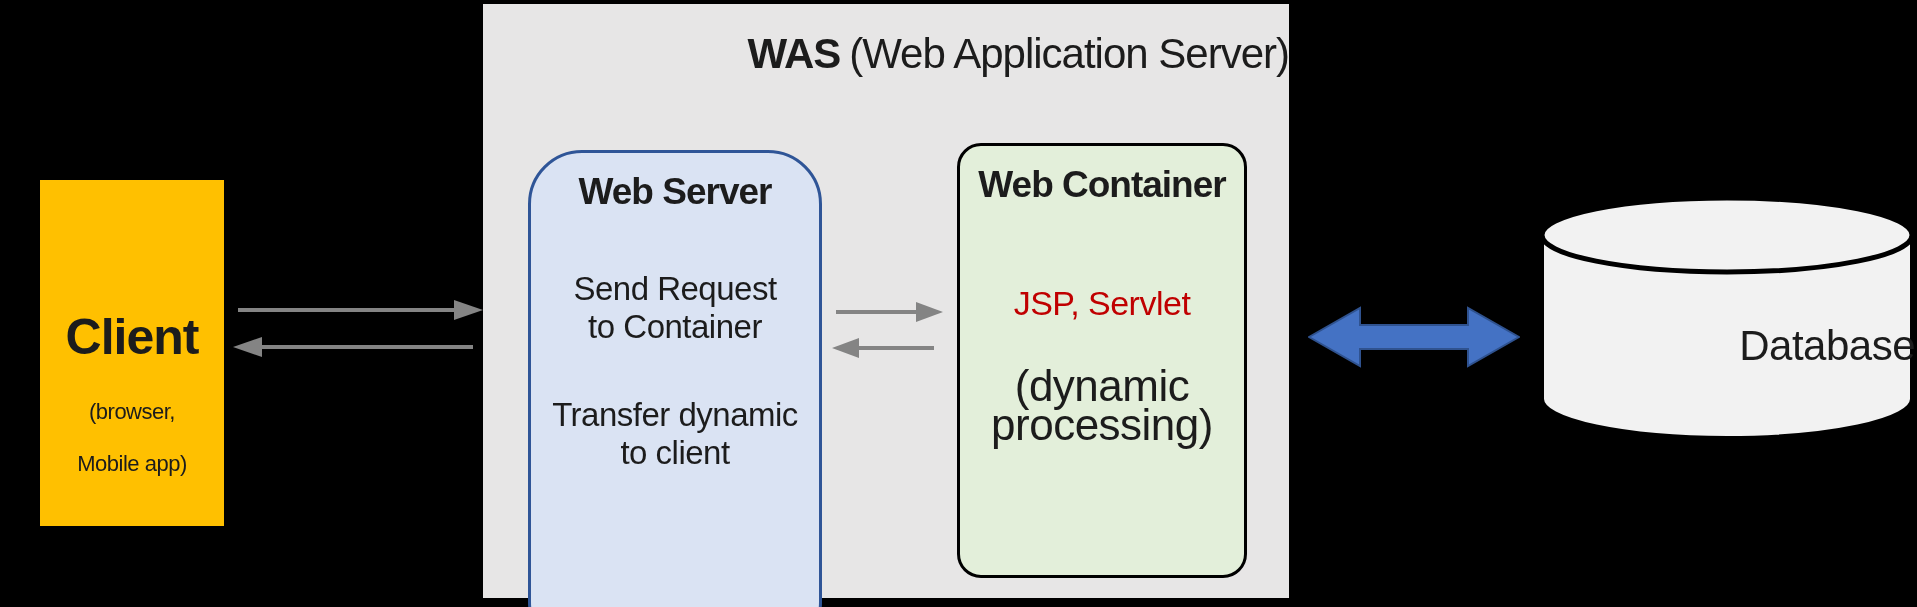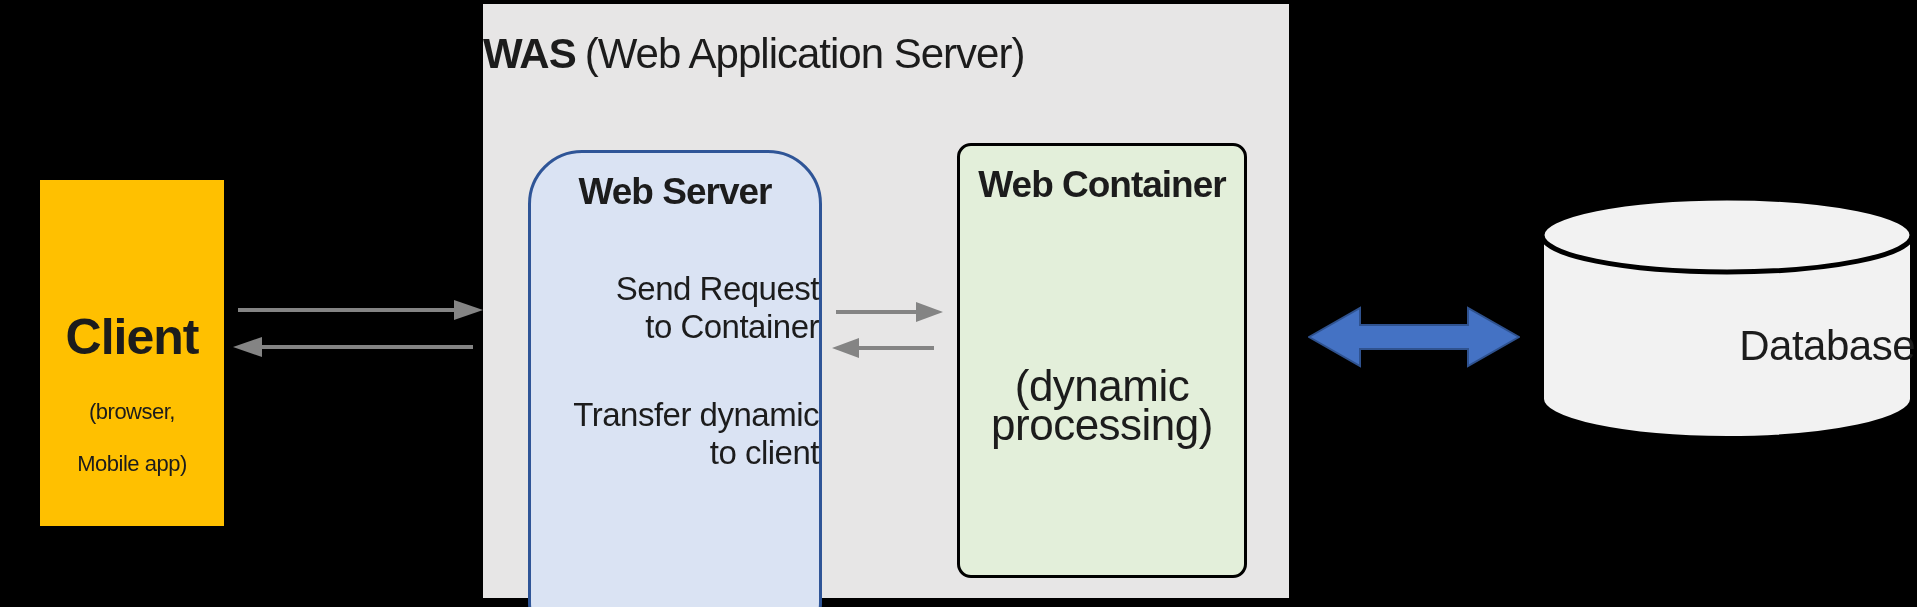--- a/index.html
+++ b/index.html
@@ -15,33 +15,33 @@
   body{font-family:"Liberation Sans","DejaVu Sans",sans-serif;color:var(--text-color);}
   .canvas{position:relative;width:1917px;height:607px;background:var(--canvas-bg);overflow:hidden;}
 
   
   .client-box{position:absolute;left:40px;top:180px;width:184px;height:346px;background:var(--client-bg);}
   .client-title{position:absolute;left:0;right:0;top:128px;text-align:center;font-size:50px;font-weight:700;letter-spacing:-1px;}
   .client-subtitle{position:absolute;left:0;right:0;top:206px;text-align:center;font-size:22px;line-height:52px;white-space:pre-line;letter-spacing:-0.5px;}
 
   
   .was-box{position:absolute;left:483px;top:4px;width:806px;height:594px;background:var(--was-bg);}
-  .was-title{position:absolute;left:0;right:0;top:26px;text-align:left;font-size:42px;letter-spacing:-1px;}
+  .was-title{position:absolute;left:0;right:0;top:26px;text-align:right;font-size:42px;letter-spacing:-1px;}
   .was-title-main{font-weight:700;margin-right:9px;}
   .was-title-sub{font-weight:400;}
 
   
   .web-server-box{position:absolute;left:45px;top:146px;width:294px;height:506px;background:var(--web-server-bg);border:3px solid var(--web-server-border);border-radius:54px;padding-left:44px;}
   .ws-title{position:absolute;left:0;right:0;top:18px;text-align:center;font-size:37px;font-weight:700;letter-spacing:-1px;}
-  .ws-body{position:absolute;left:0;right:0;text-align:right;font-size:33px;line-height:38px;white-space:pre-line;letter-spacing:-0.5px;}
+  .ws-body{position:absolute;left:0;right:0;text-align:center;font-size:33px;line-height:38px;white-space:pre-line;letter-spacing:-0.5px;}
   .ws-body-top{top:117px;}
   .ws-body-bottom{top:243px;}
 
   
-  .web-container-box{position:absolute;left:474px;top:139px;width:290px;height:435px;background:var(--web-container-bg);border:3px solid var(--web-container-border);border-radius:14px;}
+  .web-container-box{position:absolute;left:474px;top:139px;width:290px;height:435px;background:var(--web-container-bg);border:3px solid var(--web-container-border);border-radius:24px;}
   .wc-title{position:absolute;left:0;right:0;top:18px;text-align:center;font-size:37px;font-weight:700;letter-spacing:-1px;}
   .wc-highlight{position:absolute;left:0;right:0;top:138px;text-align:center;font-size:34px;color:var(--highlight-red);letter-spacing:-0.5px;}
   .wc-note{position:absolute;left:0;right:0;top:220px;text-align:center;font-size:44px;line-height:39px;white-space:pre-line;letter-spacing:-0.5px;}
 
   
   .arrow{position:absolute;display:block;}
   #arrow-client-to-was{left:238px;top:298px;}
   #arrow-was-to-client{left:233px;top:335px;}
   #arrow-ws-to-wc{left:836px;top:300px;}
   #arrow-wc-to-ws{left:832px;top:336px;}
@@ -70,20 +70,21 @@
     <div class="web-server-box">
       <div class="ws-title">Web Server</div>
       <div class="ws-body ws-body-top">Send Request
 to Container</div>
       <div class="ws-body ws-body-bottom">Transfer dynamic
 to client</div>
     </div>
 
     <div class="web-container-box">
       <div class="wc-title">Web Container</div>
+      <div class="wc-highlight">JSP, Servlet</div>
       <div class="wc-note">(dynamic
 processing)</div>
     </div>
   </div>
 
   <svg id="arrow-client-to-was" class="arrow" width="246" height="24">
     <line x1="0" y1="12" x2="218" y2="12" stroke="var(--arrow-gray)" stroke-width="4"></line>
     <polygon points="216,2 245,12 216,22" fill="var(--arrow-gray)"></polygon>
   </svg>
   <svg id="arrow-was-to-client" class="arrow" width="242" height="24">

